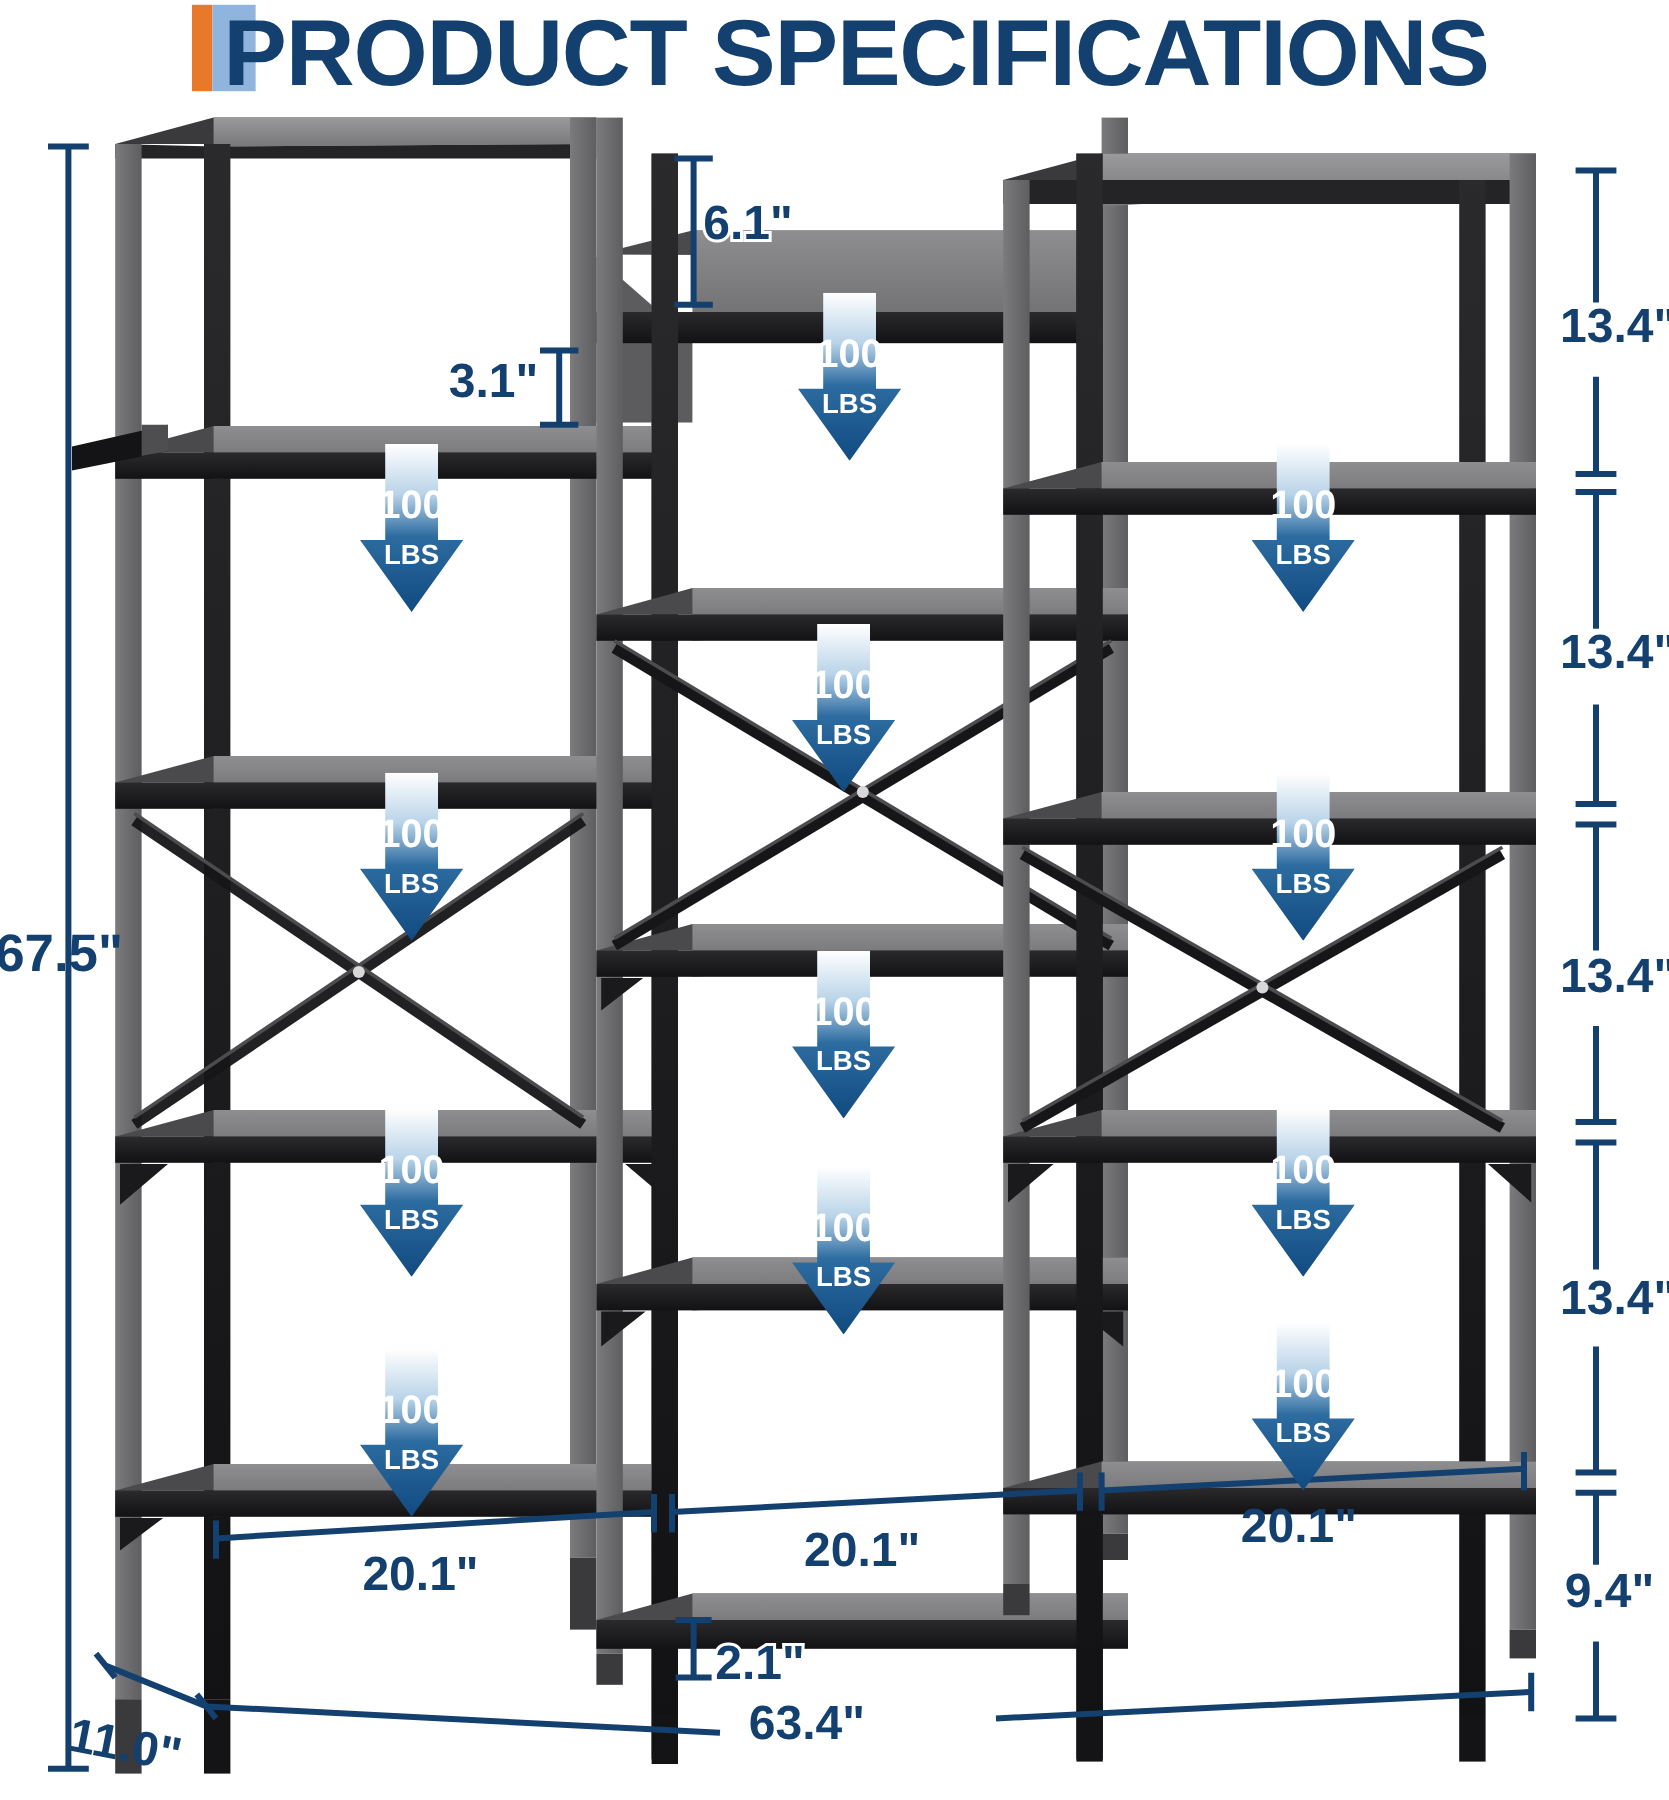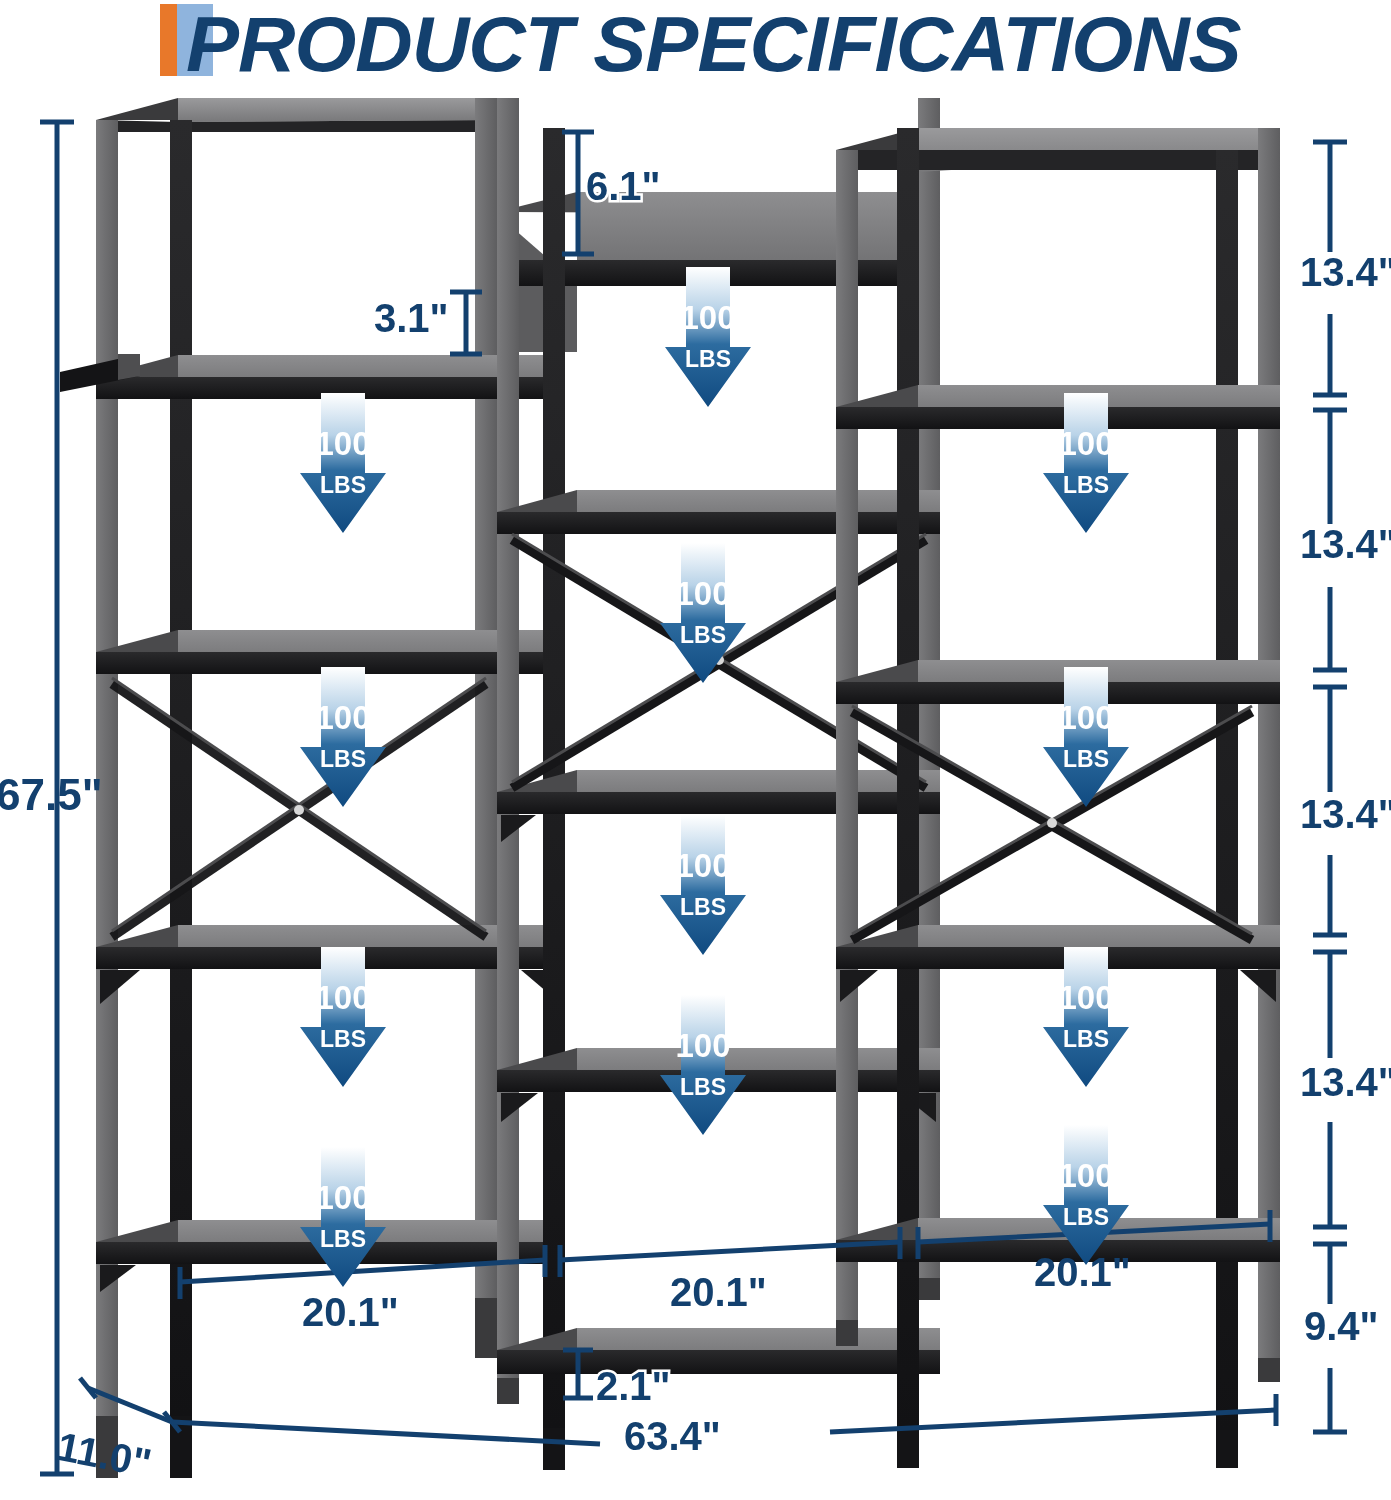--- a/index.html
+++ b/index.html
@@ -1,32 +1,32 @@
 <!DOCTYPE html>
 <html><head>
 <meta charset="utf-8">
 <style>
   html,body{margin:0;padding:0;background:#ffffff;}
   body{width:1391px;height:1500px;position:relative;overflow:hidden;
        font-family:"Liberation Sans",sans-serif;}
 
   
-  #header{position:absolute;left:0;top:0;width:1391px;height:92px;font-style:italic;}
+  #header{position:absolute;left:0;top:0;width:1391px;height:92px;}
   #accent-orange{position:absolute;left:160px;top:4px;width:17px;height:72px;background:#e8782a;}
   #accent-lightblue{position:absolute;left:177px;top:4px;width:36px;height:72px;background:#8fb4dd;}
   #title-text{position:absolute;left:186px;top:-2px;width:1180px;height:92px;
       line-height:92px;font-size:78px;font-weight:bold;color:#13406e;
       letter-spacing:-1px;transform:scaleX(1.02);transform-origin:left center;white-space:nowrap;}
 
   
   #diagram{position:absolute;left:0;top:92px;width:1391px;height:1408px;}
   svg.layer{position:absolute;left:0;top:0;width:1391px;height:1408px;overflow:visible;}
 
   
-  .load-arrow{position:absolute;width:86px;height:140px;margin-top:23px;}
+  .load-arrow{position:absolute;width:86px;height:140px;}
   .load-arrow svg{width:100%;height:100%;display:block;}
 
   
   .dim{position:absolute;color:#13406e;font-weight:bold;white-space:nowrap;
        font-family:"Liberation Sans",sans-serif;}
   .dim.outlined{ -webkit-text-stroke:5px #ffffff; paint-order:stroke fill; }
 </style>
 </head>
 <body>
 

